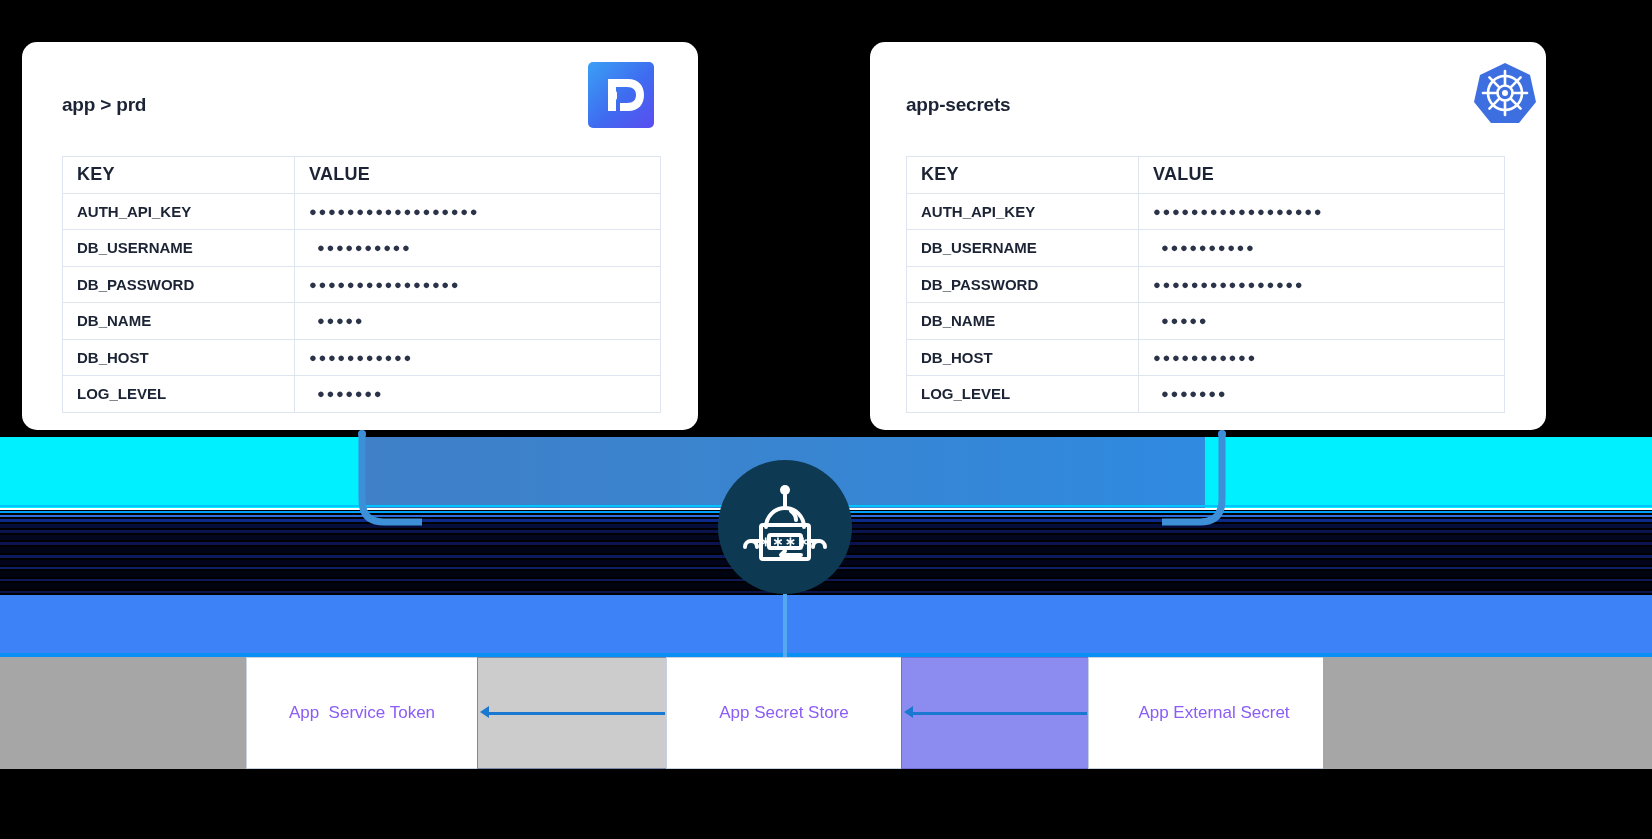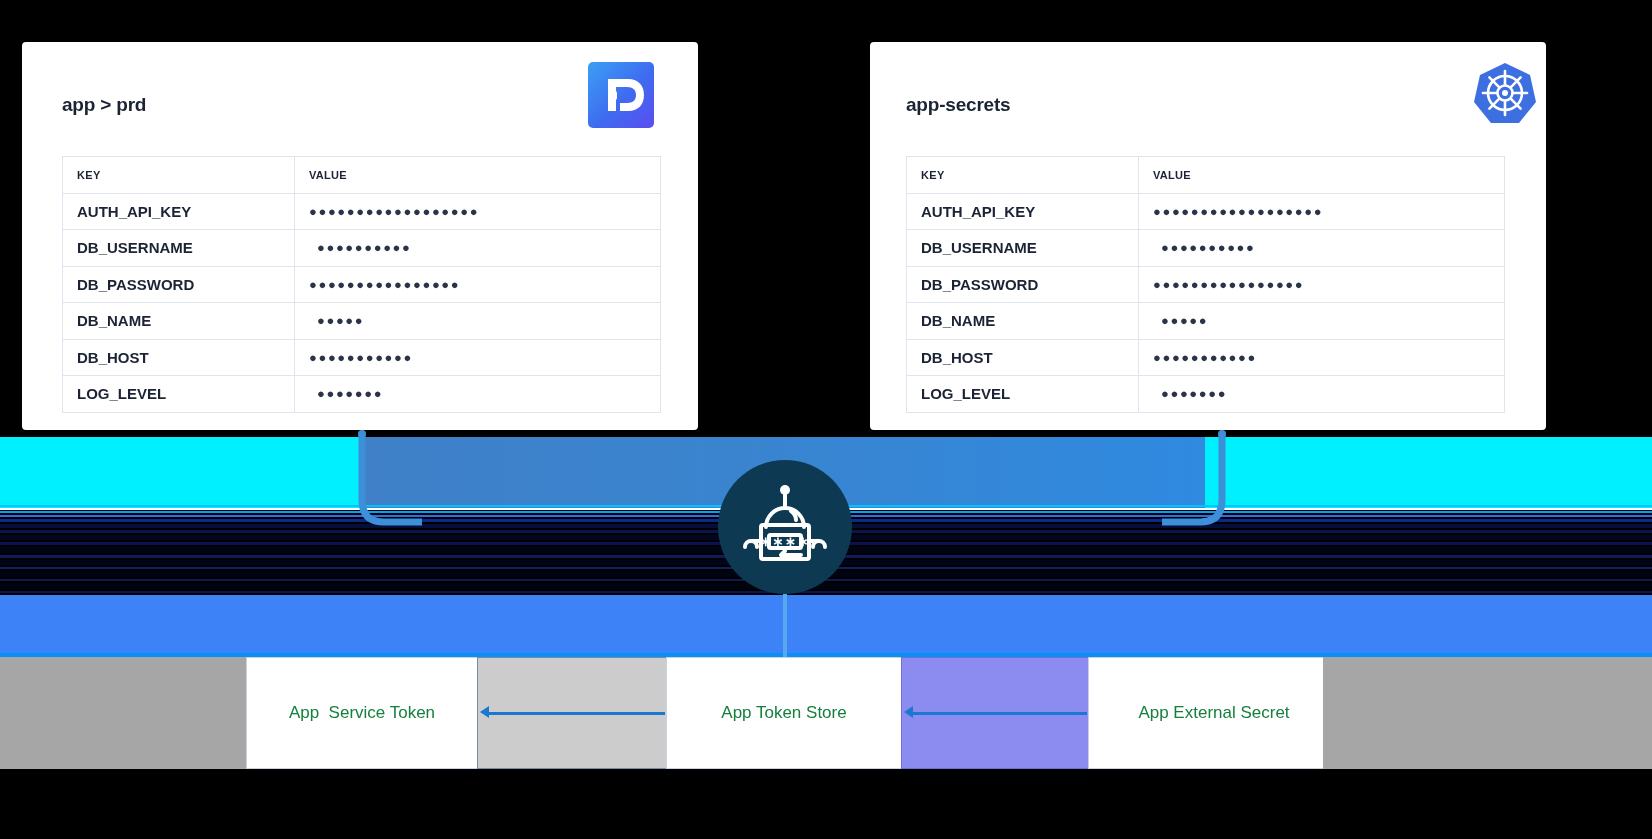--- a/index.html
+++ b/index.html
@@ -13,21 +13,21 @@
     font-family: "Liberation Sans", sans-serif;
   }
 
   
   .abs { position: absolute; }
 
   
   .card {
     position: absolute;
     background: #ffffff;
-    border-radius: 4px;
+    border-radius: 15px;
     box-sizing: border-box;
   }
   .card-title {
     position: absolute;
     font-size: 19px;
     font-weight: bold;
     color: #1b2334;
     letter-spacing: -0.2px;
   }
   .card-logo {
@@ -56,21 +56,21 @@
     font-size: 15px;
     color: #1b2334;
     padding: 0 0 0 14px;
     height: 36.5px;
     box-sizing: border-box;
     overflow: hidden;
     white-space: nowrap;
   }
   table.kv th {
     font-weight: bold;
-    font-size: 11px;
+    font-size: 18px;
     letter-spacing: 0.3px;
   }
   table.kv td.key { font-weight: bold; }
   table.kv td.val {
     color: #2a3347;
     font-size: 13px;
     letter-spacing: 1.6px;
     padding-left: 14px;
   }
   table.kv td.val.indent { padding-left: 22px; }
@@ -124,21 +124,21 @@
   .bottom-box {
     position: absolute;
     top: 657px; height: 112px;
     background: #ffffff;
     border: 1px solid #c9d3e0;
     box-sizing: border-box;
     display: flex; align-items: center; justify-content: center;
   }
   .bottom-box .lbl {
     font-size: 17px;
-    color: #15803d;
+    color: #8b5cf6;
     white-space: pre;
   }
   .grey-block {
     position: absolute;
     top: 657px; height: 112px;
     background: #a6a6a6;
     box-sizing: border-box;
   }
   .grey-block.light { background: #cccccc; border: 1px solid #7b8aa8; }
   .purple-block {
@@ -341,21 +341,21 @@
 
 <div class="bottom-box" style="left:246px; width:232px;">
   <span class="lbl">App  Service Token</span>
 </div>
 
 <div class="grey-block light" style="left:477px; width:190px;"></div>
 <div class="arrow-line" style="left:487px; width:178px;"></div>
 <div class="arrow-head" style="left:480px;"></div>
 
 <div class="bottom-box" style="left:666px; width:236px;">
-  <span class="lbl">App Token Store</span>
+  <span class="lbl">App Secret Store</span>
 </div>
 
 <div class="purple-block" style="left:901px; width:188px;"></div>
 <div class="arrow-line" style="left:911px; width:176px;"></div>
 <div class="arrow-head" style="left:904px;"></div>
 
 <div class="bottom-box" style="left:1088px; width:236px;padding-left:16px;">
   <span class="lbl">App External Secret</span>
 </div>
 

